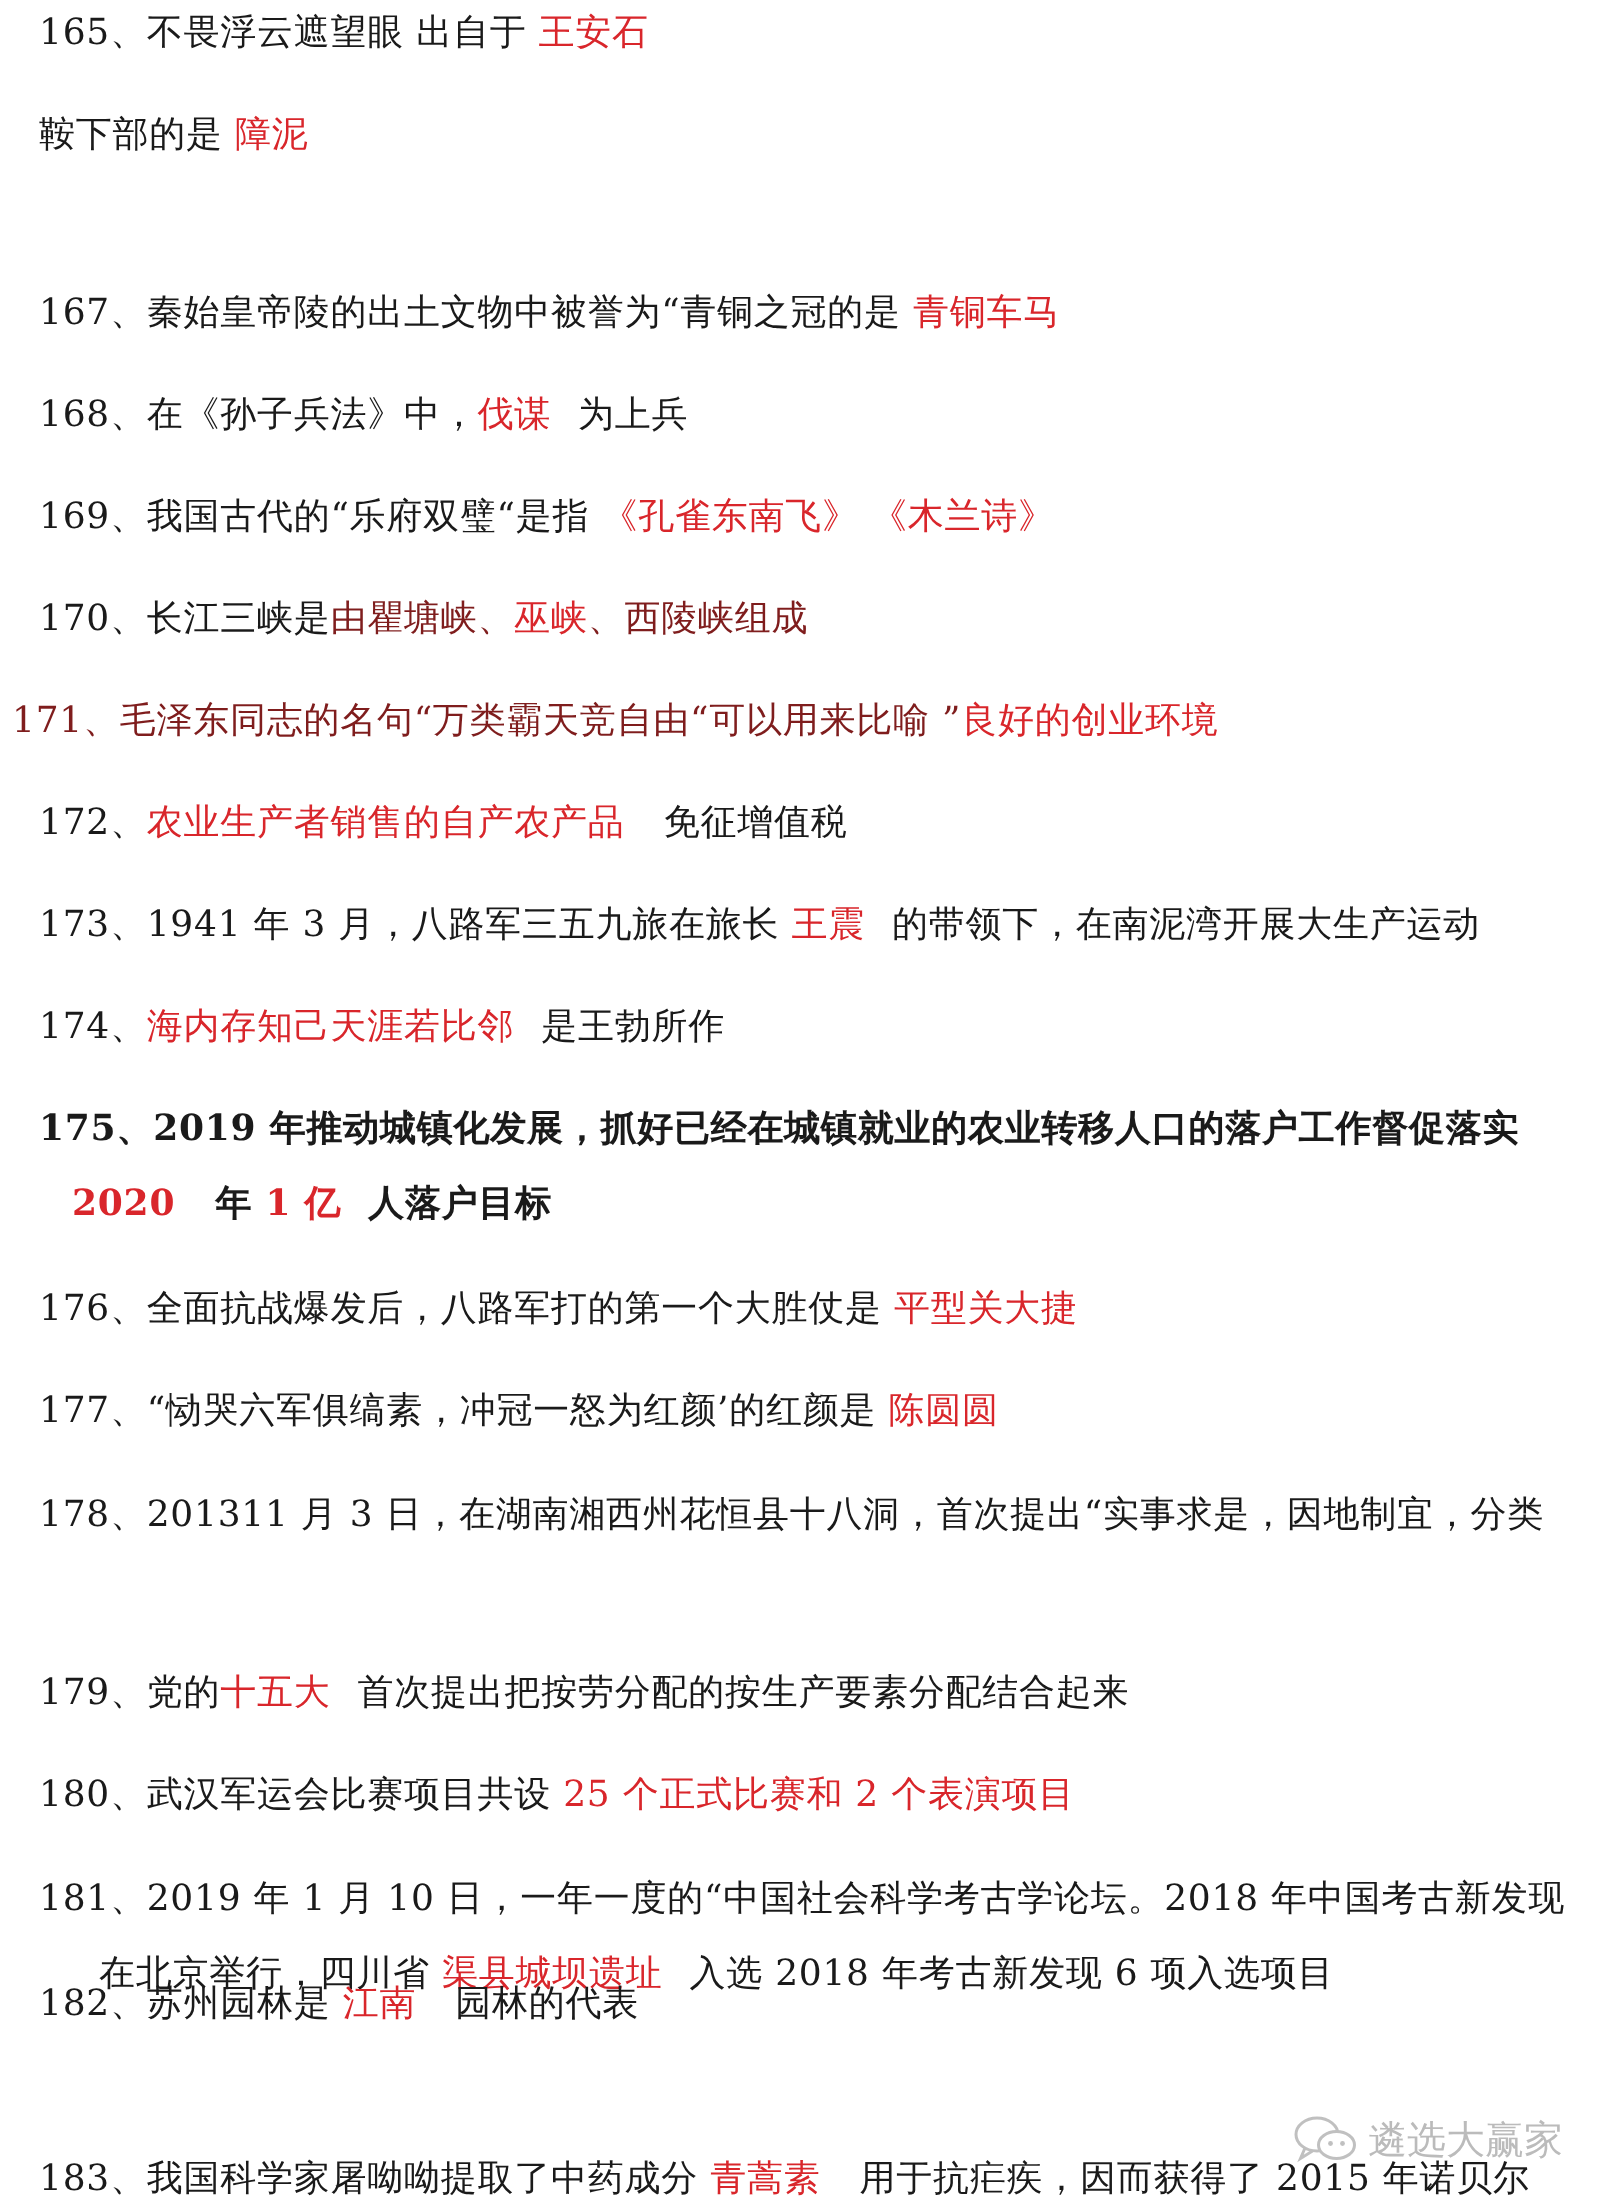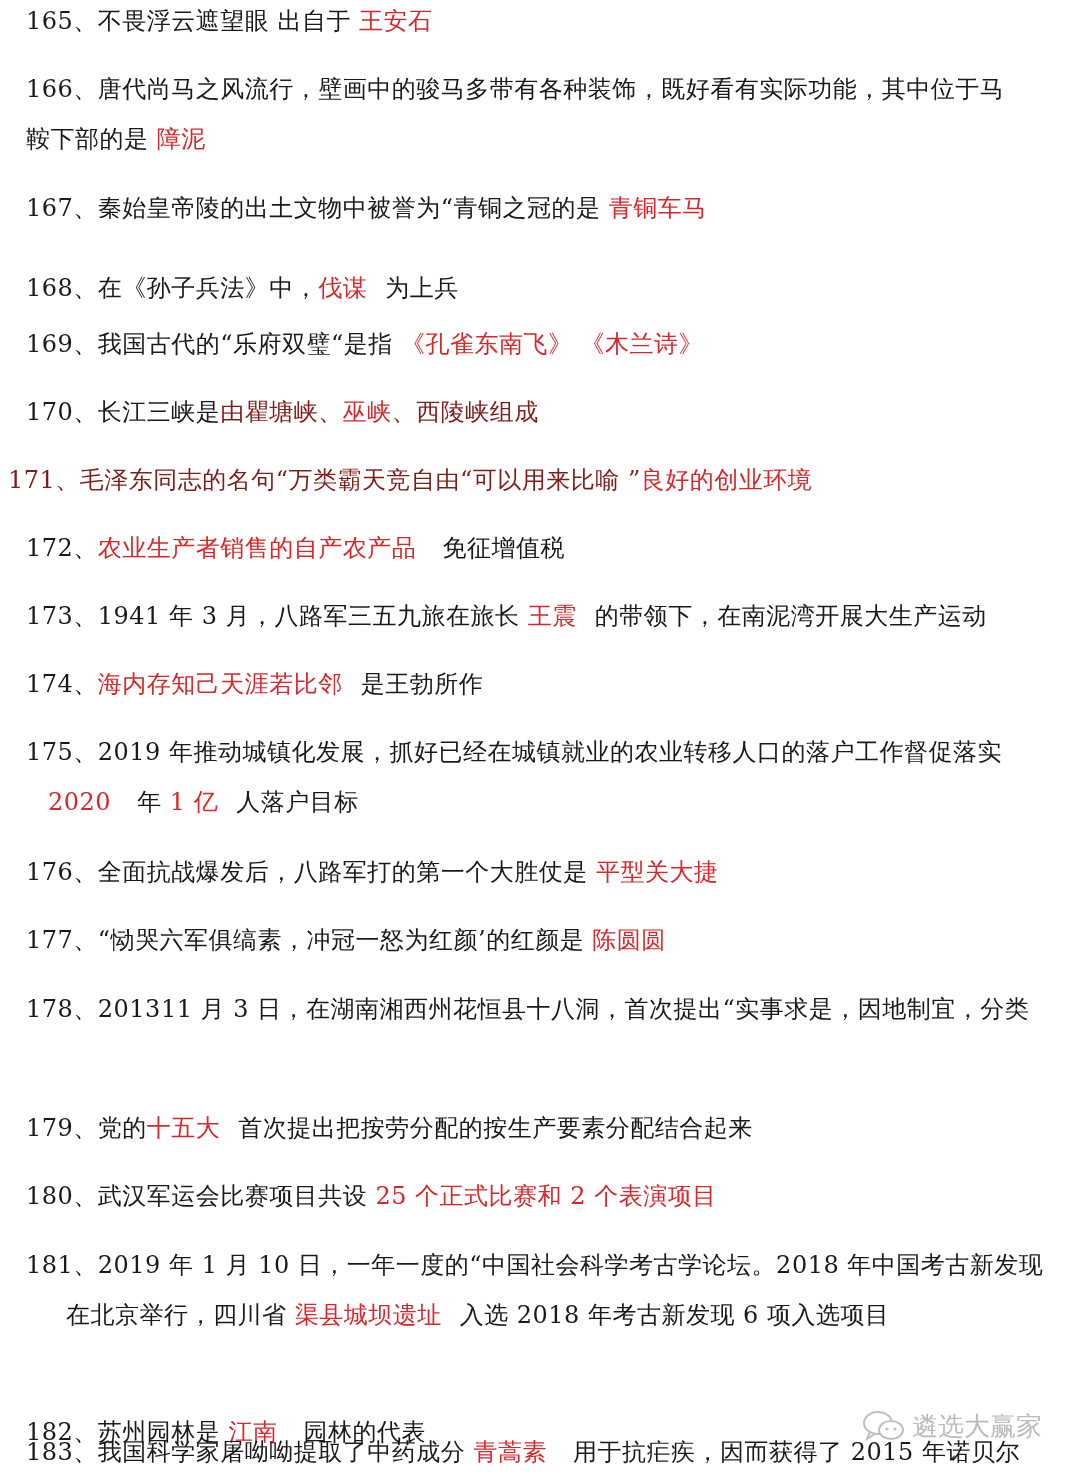--- a/index.html
+++ b/index.html
@@ -51,48 +51,47 @@
   .watermark svg { display: block; }
 </style>
 </head>
 <body>
 
 <div class="doc" id="doc">
     <div class="item" style="top: -4px;">
       <span class="line"><span class="black">165、不畏浮云遮望眼  出自于  </span><span class="red">王安石</span></span>
     </div>
     <div class="item" style="top: 64px;">
-      <span class="line"><span class="black">166、唐代尚马之风流行，壁画中的骏马多带有各种装饰，既好看有实际功能，其中位于马</span></span>
       <span class="line"><span class="black">鞍下部的是  </span><span class="red">障泥</span></span>
     </div>
     <div class="item" style="top: 183px;">
       <span class="line"><span class="black">167、秦始皇帝陵的出土文物中被誉为“青铜之冠的是  </span><span class="red">青铜车马</span></span>
     </div>
-    <div class="item" style="top: 263px;">
+    <div class="item" style="top: 251px;">
       <span class="line"><span class="black">168、在《孙子兵法》中，</span><span class="red">伐谋</span><span class="black">为上兵</span></span>
     </div>
     <div class="item" style="top: 319px;">
       <span class="line"><span class="black">169、我国古代的“乐府双璧“是指  </span><span class="red">《孔雀东南飞》  《木兰诗》</span></span>
     </div>
     <div class="item" style="top: 387px;">
       <span class="line"><span class="black">170、长江三峡是</span><span class="gray">由瞿塘峡、</span><span class="red">巫峡</span><span class="gray">、西陵峡组成</span></span>
     </div>
     <div class="item" style="top: 455px;">
       <span class="line"><span class="gray">171、毛泽东同志的名句“万类霸天竞自由“可以用来比喻  ”</span><span class="red">良好的创业环境</span></span>
     </div>
     <div class="item" style="top: 523px;">
       <span class="line"><span class="black">172、</span><span class="red">农业生产者销售的自产农产品</span><span class="black">  免征增值税</span></span>
     </div>
     <div class="item" style="top: 591px;">
       <span class="line"><span class="black">173、1941 年 3 月，八路军三五九旅在旅长  </span><span class="red">王震</span><span class="black">的带领下，在南泥湾开展大生产运动</span></span>
     </div>
     <div class="item" style="top: 659px;">
       <span class="line"><span class="black">174、</span><span class="red">海内存知己天涯若比邻</span><span class="black">是王勃所作</span></span>
     </div>
-    <div class="item" style="top: 727px;">
+    <div class="item" style="top: 727px; font-weight: bold;">
       <span class="line"><span class="black">175、2019  年推动城镇化发展，抓好已经在城镇就业的农业转移人口的落户工作督促落实</span></span>
       <span class="line indent"><span class="red">2020</span><span class="black"> 年  </span><span class="red">1 亿</span><span class="black">人落户目标</span></span>
     </div>
     <div class="item" style="top: 847px;">
       <span class="line"><span class="black">176、全面抗战爆发后，八路军打的第一个大胜仗是  </span><span class="red">平型关大捷</span></span>
     </div>
     <div class="item" style="top: 915px;">
       <span class="line"><span class="black">177、“恸哭六军俱缟素，冲冠一怒为红颜’的红颜是  </span><span class="red">陈圆圆</span></span>
     </div>
     <div class="item" style="top: 984px;">
@@ -101,21 +100,21 @@
     <div class="item" style="top: 1103px;">
       <span class="line"><span class="black">179、党的</span><span class="red">十五大</span><span class="black">首次提出把按劳分配的按生产要素分配结合起来</span></span>
     </div>
     <div class="item" style="top: 1171px;">
       <span class="line"><span class="black">180、武汉军运会比赛项目共设  </span><span class="red">25 个正式比赛和 2 个表演项目</span></span>
     </div>
     <div class="item" style="top: 1240px;">
       <span class="line"><span class="black">181、2019 年 1 月 10 日，一年一度的“中国社会科学考古学论坛。2018 年中国考古新发现</span></span>
       <span class="line indent"><span class="black">在北京举行，四川省  </span><span class="red">渠县城坝遗址</span><span class="black">入选 2018 年考古新发现 6 项入选项目</span></span>
     </div>
-    <div class="item" style="top: 1407px;">
+    <div class="item" style="top: 1310px;">
       <span class="line"><span class="black">182、苏州园林是  </span><span class="red">江南</span><span class="black">  园林的代表</span></span>
     </div>
     <div class="item" style="top: 1427px;">
       <span class="line"><span class="black">183、我国科学家屠呦呦提取了中药成分  </span><span class="red">青蒿素</span><span class="black">   用于抗疟疾，因而获得了 2015 年诺贝尔</span></span>
     </div>
   </div>
 
 <div class="watermark">
   <span>
     <svg width="44" height="34" viewBox="0 0 44 34">

